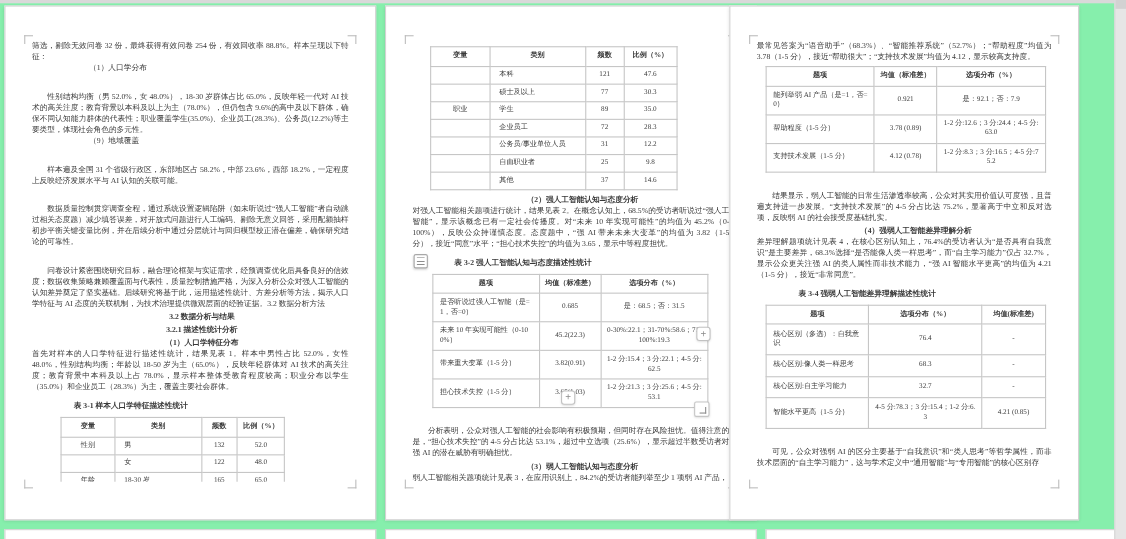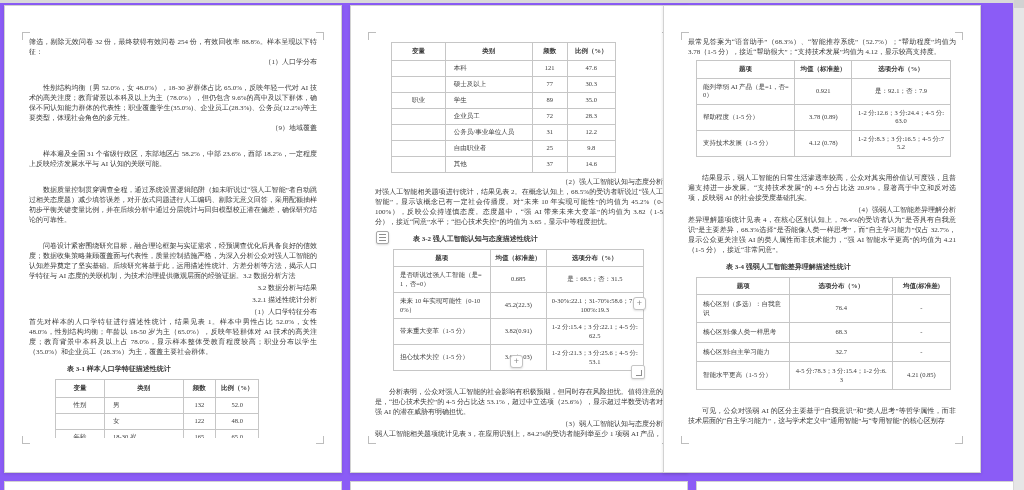--- a/index.html
+++ b/index.html
@@ -1,30 +1,30 @@
 <!DOCTYPE html>
 <html><head>
 <meta charset="utf-8">
 <style>
   html,body{margin:0;padding:0;width:1024px;height:490px;overflow:hidden;
     font-family:"Liberation Serif","DejaVu Serif",serif;}
-  .canvas{position:relative;width:1024px;height:490px;background:#8b5cf6;overflow:hidden;}
+  .canvas{position:relative;width:1024px;height:490px;background:#86efac;overflow:hidden;}
   .topband{position:absolute;left:0;top:0;right:0;height:3px;background:#d9d9d9;}
   .page{position:absolute;top:5px;height:468px;background:#fff;border:1px solid #d2d2d2;
     box-shadow:0 1px 3px rgba(0,0,0,.12);box-sizing:border-box;}
   .page1{left:4px;width:338px;}
   .page2{left:350px;width:338px;}
   .page3{left:663px;width:318px;}
   .content{position:absolute;left:24px;right:24px;top:31px;bottom:34px;overflow:hidden;
     font-size:7px;line-height:10px;text-align:justify;color:#383838;}
   .para{margin:0;}
   .s-cont{}
   .s-body{text-indent:14px;margin-top:16px;}
-  .s-line{margin-left:36px;text-align:right;}
-  .s-h{font-weight:400;margin-left:21px;text-align:right;margin-top:2px;}
+  .s-line{margin-left:52px;text-align:left;}
+  .s-h{font-weight:700;margin-left:21px;text-align:center;margin-top:2px;}
   .s-cap{font-weight:700;margin-left:38px;margin-top:7px;margin-bottom:5px;text-align:left;}
   .doctbl{border-collapse:collapse;font-size:6.5px;line-height:8.5px;color:#3a3a3a;
     margin-top:3px;margin-bottom:4px;table-layout:fixed;}
   .doctbl th,.doctbl td{border:1px solid #c6c6c6;padding:3px 3px;text-align:center;
     font-weight:400;word-break:break-all;}
   .doctbl th{font-weight:700;padding:4px 2px;}
   .t4col{width:71%;margin-left:26px;}
   .page2 .t4col{width:78%;margin-left:16px;margin-top:5px;}
   .t4col th:nth-child(1){width:24%;}
   .t4col th:nth-child(2){width:40%;}
@@ -278,21 +278,21 @@
               <td>3.78 (0.89)</td>
               <td>1-2 分:12.6；3 分:24.4；4-5 分:63.0</td>
             </tr>
             <tr>
               <td>支持技术发展（1-5 分）</td>
               <td>4.12 (0.78)</td>
               <td>1-2 分:8.3；3 分:16.5；4-5 分:75.2</td>
             </tr>
           </tbody>
         </table>
-        <div class="para s-body">结果显示，弱人工智能的日常生活渗透率较高，公众对其实用价值认可度强，且普遍支持进一步发展。“支持技术发展”的 4-5 分占比达 20.9%，显著高于中立和反对选项，反映弱 AI 的社会接受度基础扎实。</div>
+        <div class="para s-body">结果显示，弱人工智能的日常生活渗透率较高，公众对其实用价值认可度强，且普遍支持进一步发展。“支持技术发展”的 4-5 分占比达 75.2%，显著高于中立和反对选项，反映弱 AI 的社会接受度基础扎实。</div>
         <div class="para s-h">（4）强弱人工智能差异理解分析</div>
         <div class="para s-cont">差异理解题项统计见表 4，在核心区别认知上，76.4%的受访者认为“是否具有自我意识”是主要差异，68.3%选择“是否能像人类一样思考”，而“自主学习能力”仅占 32.7%，显示公众更关注强 AI 的类人属性而非技术能力，“强 AI 智能水平更高”的均值为 4.21（1-5 分），接近“非常同意”。</div>
         <div class="para s-cap">表 3-4 强弱人工智能差异理解描述性统计</div>
         <table class="doctbl t3colB">
           <thead>
             <tr>
               <th>题项</th>
               <th>选项分布（%）</th>
               <th>均值(标准差)</th>
             </tr>

